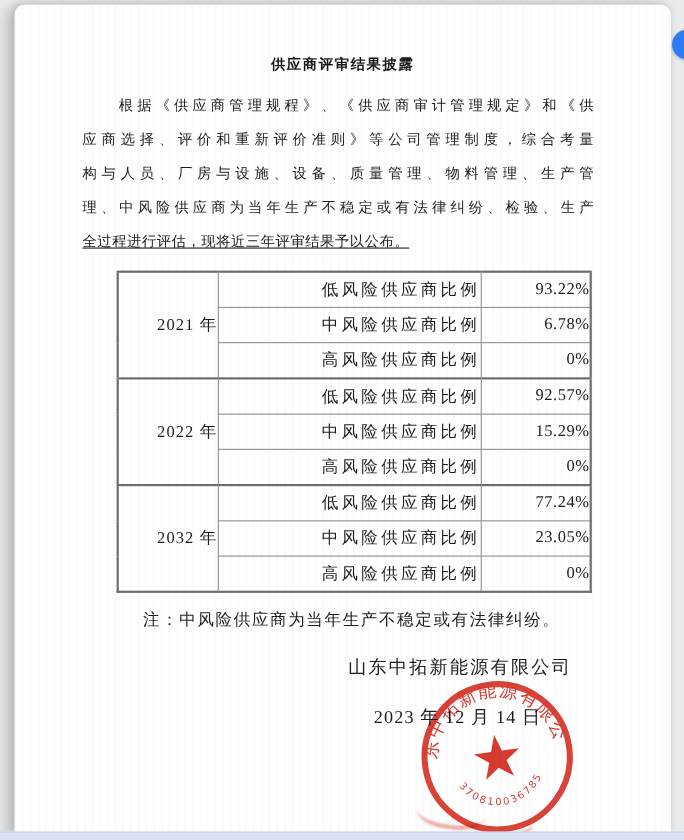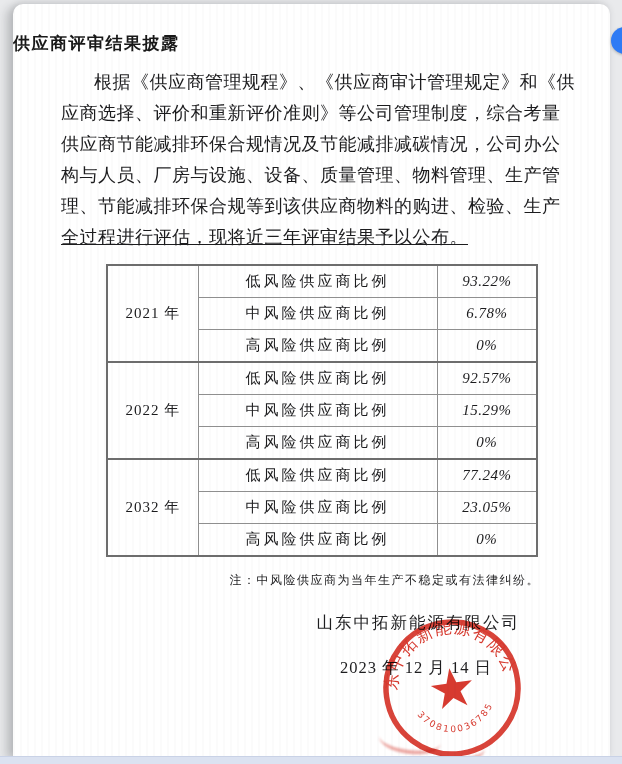--- a/index.html
+++ b/index.html
@@ -14,29 +14,29 @@
     position:absolute;left:13px;top:4px;
     width:597px;height:753px;
     background:#ffffff;
     background-image:repeating-linear-gradient(90deg, rgba(0,0,0,0.015) 0 2px, transparent 2px 7px);
     border-radius:10px 10px 0 0;
     box-shadow:-7px 2px 10px rgba(40,44,52,.22), 0 -2px 6px rgba(40,44,52,.10);
     overflow:hidden;
     color:#1d1d1f;
   }
   .doc-title{
-    margin-top:28px;
-    text-align:left;
-    font-size:17px;font-weight:bold;
+    margin-top:46px;
+    text-align:center;
+    font-size:13px;font-weight:bold;
     letter-spacing:1.5px;
     color:#181818;
   }
   .para{
-    margin:12px 70px 0 48px;
-    font-size:18px;
+    margin:12px 70px 0 62px;
+    font-size:13px;
     line-height:31px;
     color:#1c1c1e;
   }
   .para .line{
     text-align:justify;
     text-align-last:justify;
     text-justify:inter-character;
     letter-spacing:.5px;
     white-space:nowrap;
   }
@@ -45,36 +45,35 @@
   table.eval{
     margin:11px 0 0 93px;
     border-collapse:collapse;
     table-layout:fixed;
     width:430px;
     font-size:15px;
   }
   table.eval td{
     border:1px solid #8f8f8f;
     height:31px;
-    text-align:center;
+    text-align:right;
     vertical-align:middle;
     padding:0;
     color:#1c1c1e;
   }
   table.eval{border:2px solid #6d6d6d;}
   table.eval tr.group-start td{border-top:2px solid #6d6d6d;}
   td.year-cell{letter-spacing:1px;}
   td.label-cell{letter-spacing:3px;}
-  td.value-cell{letter-spacing:.5px;font-style:italic;}
+  td.value-cell{letter-spacing:.5px;}
   .note-line{
     margin:15px 70px 0 117px;
-    font-size:12px;
+    font-size:15px;
     letter-spacing:1.5px;
     white-space:nowrap;
-    text-align:right;
   }
   .signature-line{
     margin:23px 90px 0 0;
     text-align:right;
     font-size:16.5px;
     letter-spacing:2px;
   }
   .date-line{
     margin:23px 118px 12px 0;
     text-align:right;
@@ -120,23 +119,22 @@
 </head>
 <body>
 
 <div class="page">
 
   <div class="doc-title">供应商评审结果披露</div>
 
   <div class="para">
     <div class="line first">根据《供应商管理规程》、《供应商审计管理规定》和《供</div>
     <div class="line">应商选择、评价和重新评价准则》等公司管理制度，综合考量</div>
-    <div class="line">供应商节能减排环保合规情况及节能减排减碳情况，公司办公</div>
     <div class="line">构与人员、厂房与设施、设备、质量管理、物料管理、生产管</div>
-    <div class="line">理、节能减排环保合规等到该供应商物料的购进、检验、生产</div>
+    <div class="line">理、中风险供应商为当年生产不稳定或有法律纠纷、检验、生产</div>
     <div class="line last">全过程进行评估，现将近三年评审结果予以公布。</div>
   </div>
 
   <table class="eval">
     <colgroup>
         <col style="width:91px">
         <col style="width:239px">
         <col style="width:100px">
       </colgroup>
     <tbody>

